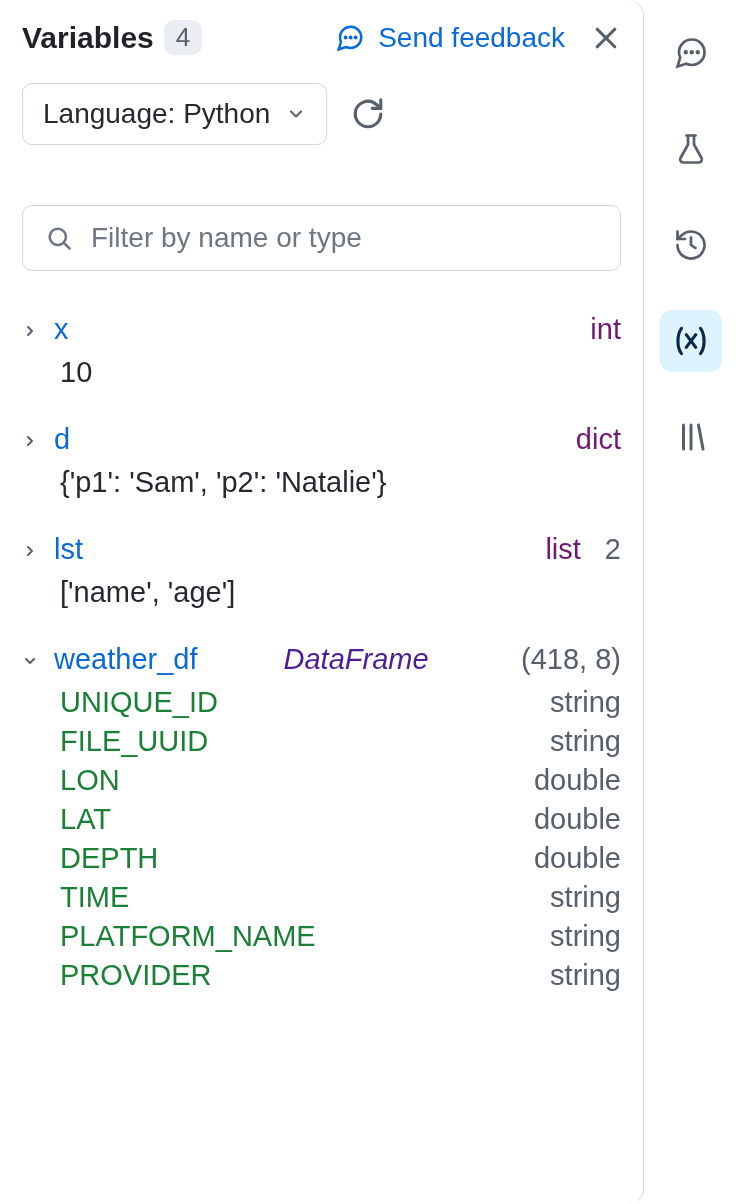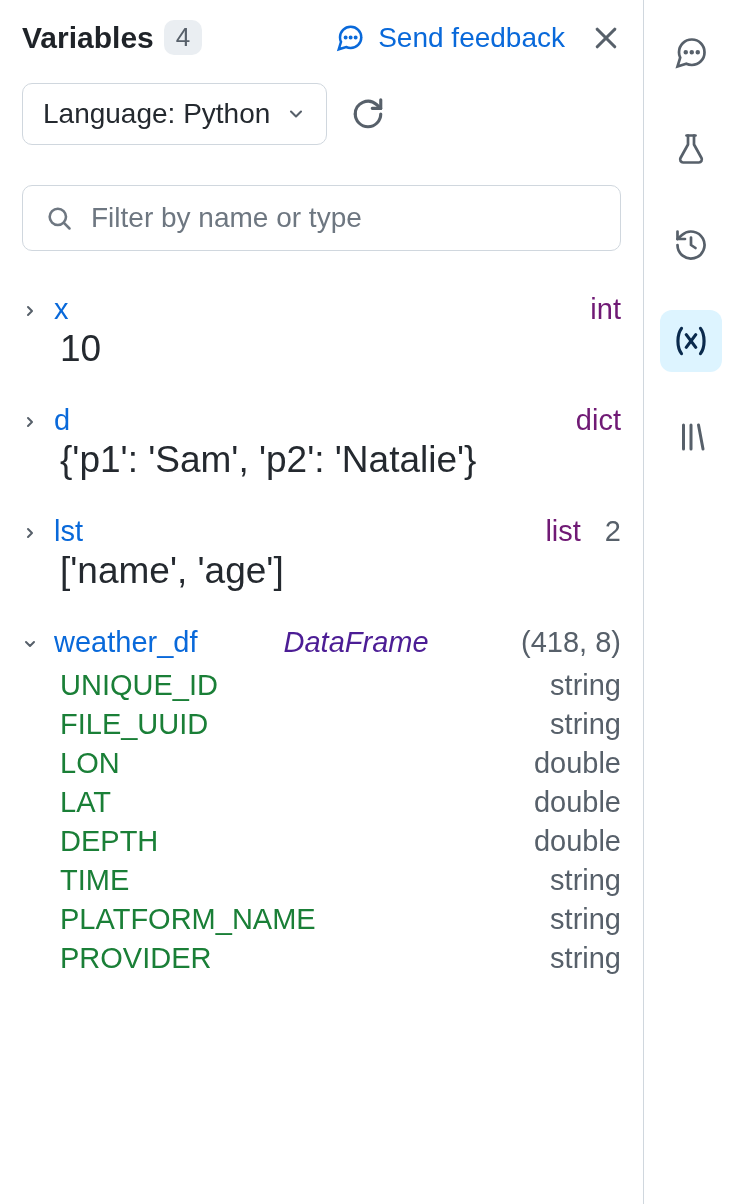--- a/index.html
+++ b/index.html
@@ -13,20 +13,21 @@
     overflow: hidden;
     display: flex;
   }
   .main-panel {
     flex: 1;
     border-right: 1px solid #d0d7de;
     padding: 20px 22px 0 22px;
     display: flex;
     flex-direction: column;
     min-width: 0;
+    border-radius: 16px;
   }
   .side-rail {
     width: 94px;
     display: flex;
     flex-direction: column;
     align-items: center;
     padding-top: 22px;
     gap: 34px;
   }
   .header-row {
@@ -80,21 +81,21 @@
     color: #24292f;
     cursor: pointer;
   }
   .refresh-btn {
     color: #57606a;
     cursor: pointer;
     display: flex;
     align-items: center;
   }
   .filter-row {
-    margin-top: 40px;
+    margin-top: 60px;
   }
   .filter-box {
     border: 1px solid #d0d7de;
     border-radius: 10px;
     padding: 16px 22px;
     display: flex;
     align-items: center;
     gap: 18px;
   }
   .filter-input {
@@ -141,24 +142,24 @@
     margin-left: auto;
     text-align: right;
     font-size: 29px;
   }
   .var-shape {
     color: #57606a;
     margin-left: 10px;
     font-size: 29px;
   }
   .var-value {
-    margin-top: 2px;
+    margin-top: 10px;
     margin-left: 38px;
     color: #24292f;
-    font-size: 37px;
+    font-size: 29px;
     white-space: nowrap;
     overflow: hidden;
   }
   .df-columns {
     margin-top: 10px;
     margin-left: 38px;
     display: flex;
     flex-direction: column;
     gap: 6px;
   }

